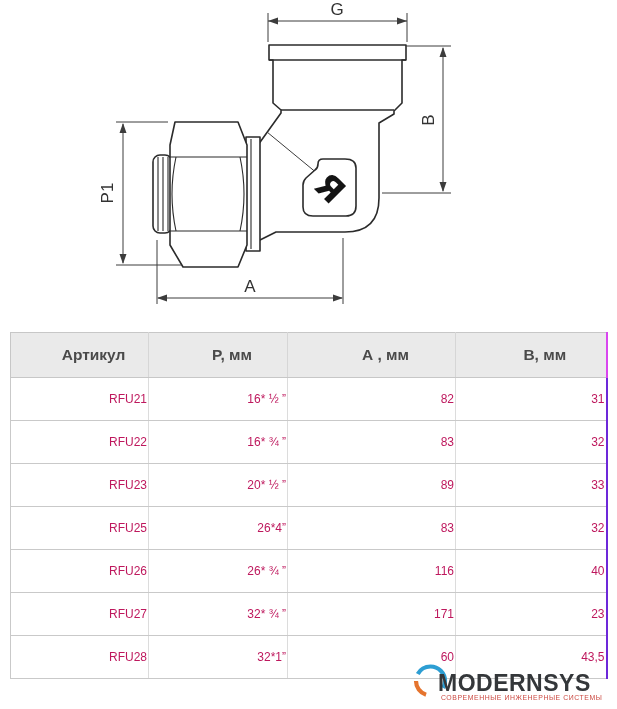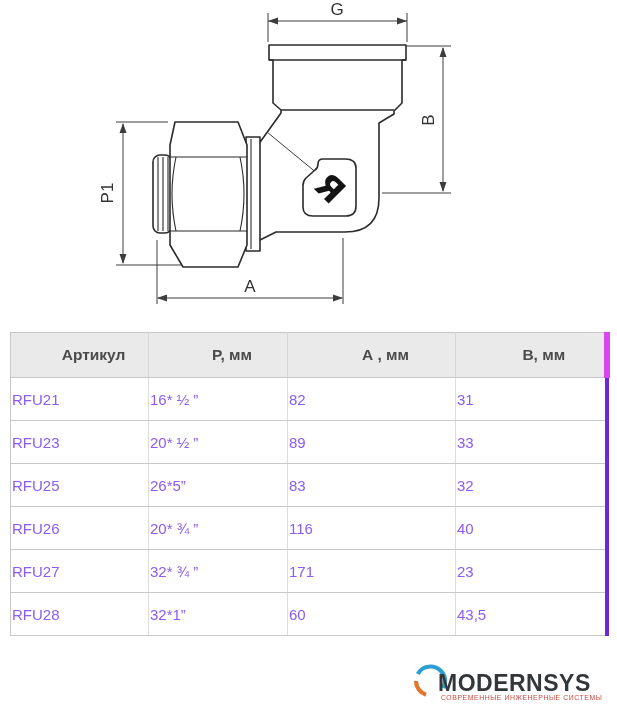--- a/index.html
+++ b/index.html
@@ -25,29 +25,29 @@
   .spec-table col:nth-child(1){width:138px;}
   .spec-table col:nth-child(2){width:139px;}
   .spec-table col:nth-child(3){width:168px;}
   .spec-table col:nth-child(4){width:151px;}
   .spec-table th{
     height:42px;background:#eaeaea;color:#4a4a4a;font-size:15.5px;font-weight:bold;
     border:1px solid #c7c7c7;border-left:1px solid #d6d6d6;border-right:1px solid #d6d6d6;
     text-align:center;vertical-align:middle;padding-left:29px;
   }
   .spec-table th:first-child{border-left:1px solid #c7c7c7;}
-  .spec-table th:last-child{border-right:6px solid #d946ef;}
+  .spec-table th:last-child{border-right:2px solid #d946ef;}
   .spec-table td{
-    height:40px;color:#8b5cf6;font-size:15px;background:#ffffff;
+    height:40px;color:#be185d;font-size:12px;background:#ffffff;
     border-top:1px solid #c9c9c9;border-bottom:1px solid #c9c9c9;
     border-left:1px solid #dcdcdc;border-right:1px solid #dcdcdc;
-    text-align:left;vertical-align:middle;
+    text-align:right;vertical-align:middle;
   }
   .spec-table td:first-child{border-left:1px solid #c9c9c9;}
-  .spec-table td:last-child{border-right:4px solid #6d28d9;}
+  .spec-table td:last-child{border-right:2px solid #6d28d9;}
   
   .watermark{
     position:absolute;left:412px;top:661px;display:flex;align-items:flex-end;z-index:5;
   }
   .ring{flex:0 0 auto;}
   .brand-text{display:flex;flex-direction:column;margin-left:-11px;}
   .wordmark{
     font-weight:bold;font-size:23px;letter-spacing:0.5px;color:#34373a;line-height:22px;
     font-family:"Liberation Sans",sans-serif;
   }
@@ -124,34 +124,40 @@
         </tr>
     </thead>
     <tbody>
         <tr>
           <td>RFU21</td>
           <td>16* ½ ”</td>
           <td>82</td>
           <td>31</td>
         </tr>
         <tr>
+          <td>RFU22</td>
+          <td>16* ¾ ”</td>
+          <td>83</td>
+          <td>32</td>
+        </tr>
+        <tr>
           <td>RFU23</td>
           <td>20* ½ ”</td>
           <td>89</td>
           <td>33</td>
         </tr>
         <tr>
           <td>RFU25</td>
-          <td>26*5”</td>
+          <td>26*4”</td>
           <td>83</td>
           <td>32</td>
         </tr>
         <tr>
           <td>RFU26</td>
-          <td>20* ¾ ”</td>
+          <td>26* ¾ ”</td>
           <td>116</td>
           <td>40</td>
         </tr>
         <tr>
           <td>RFU27</td>
           <td>32* ¾ ”</td>
           <td>171</td>
           <td>23</td>
         </tr>
         <tr>

